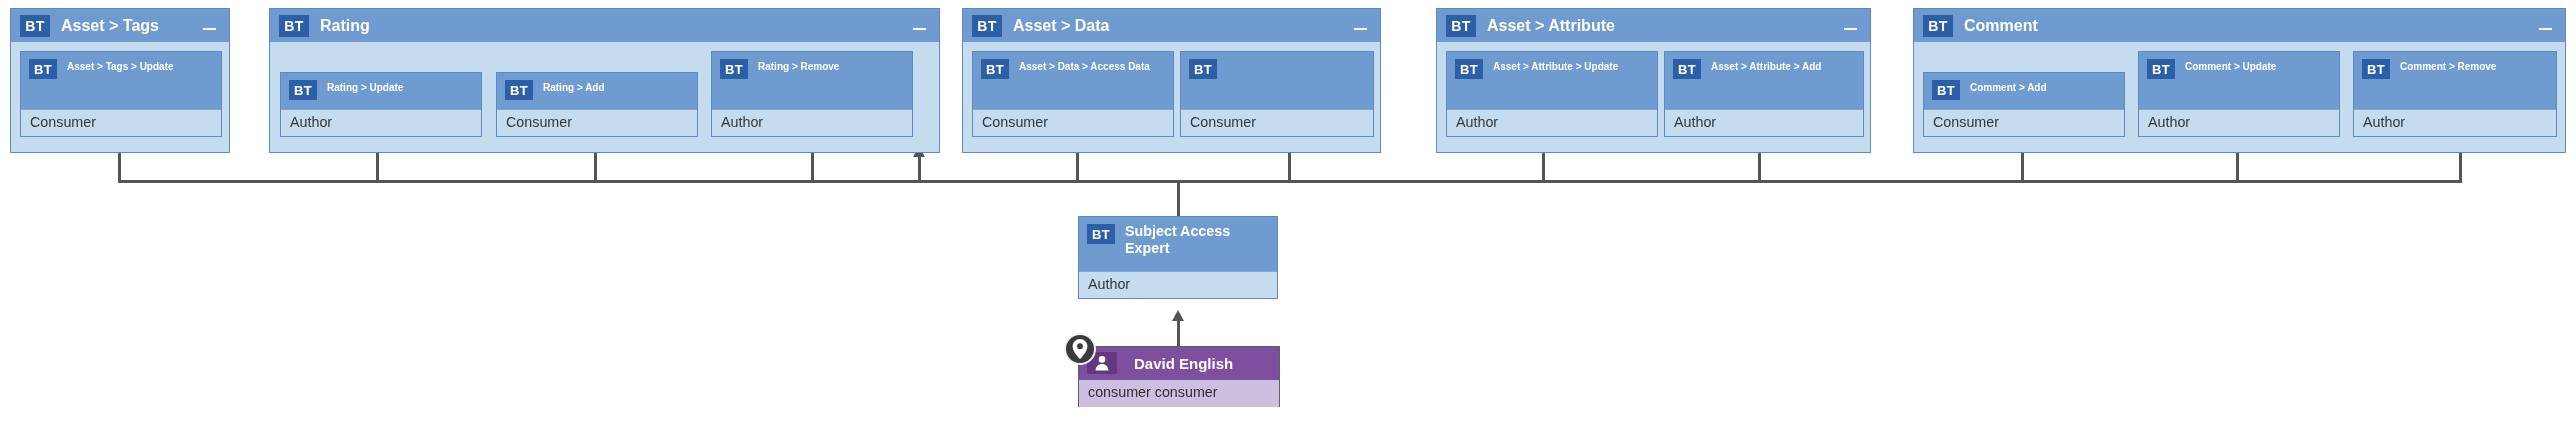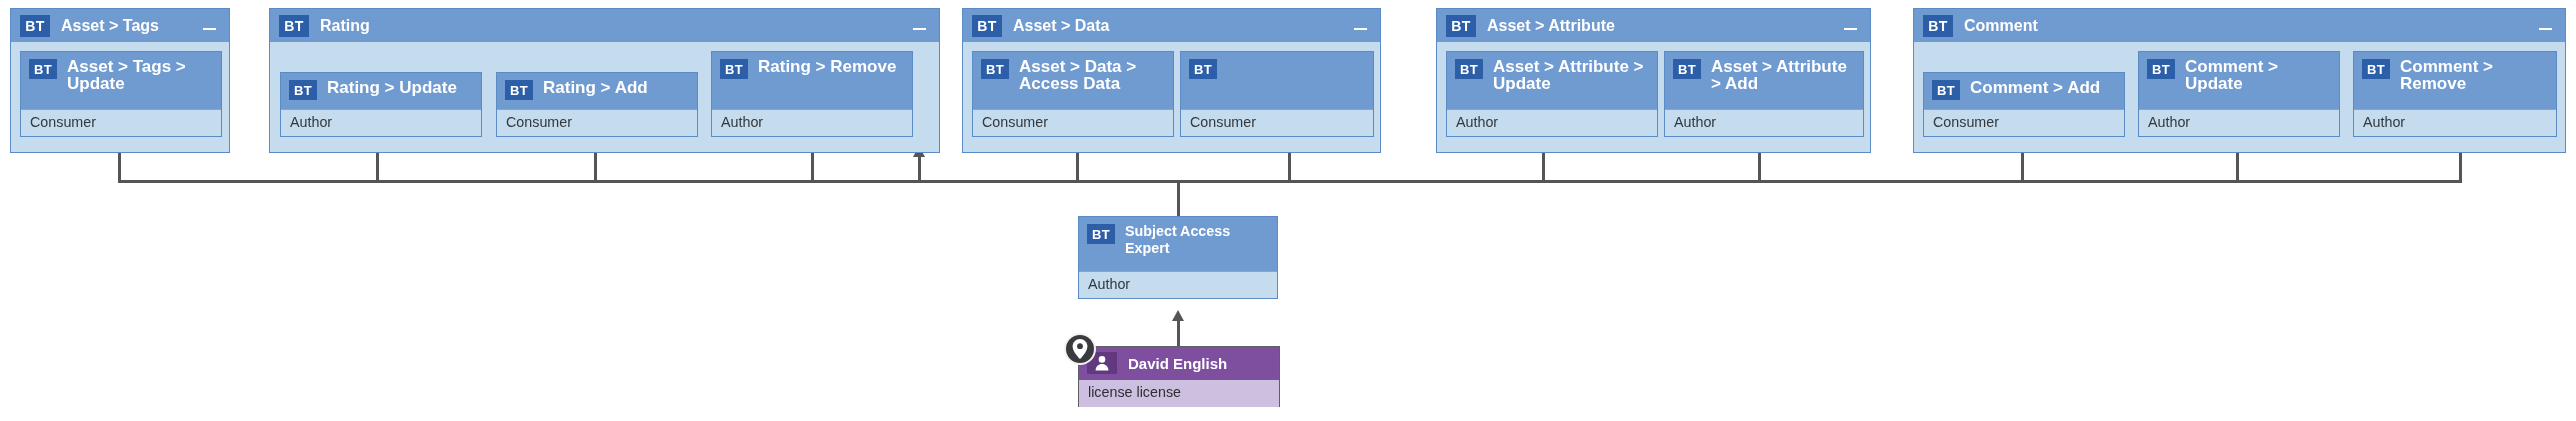--- a/index.html
+++ b/index.html
@@ -88,21 +88,21 @@
     flex: 1 1 auto;
   }
   .card-header .badge-bt {
     width: 28px; height: 20px;
     font-size: 13px;
     margin-top: 1px;
   }
   .card-title {
     margin-left: 10px;
     color: #ffffff;
-    font-size: 17px;
+    font-size: 10px;
     font-weight: bold;
     line-height: 17px;
   }
   .card-footer {
     background: #c5dcee;
     border-top: 1px solid #7fa9d4;
     color: #33383d;
     font-size: 14.3px;
     padding: 4px 9px 5px 9px;
     line-height: 17px;
@@ -149,20 +149,21 @@
     background: #cdbfdf;
     display: flex;
     flex-direction: column;
   }
   .user-header {
     background: #7d4f9e;
     display: flex;
     align-items: center;
     padding: 5px 8px 6px 8px;
     flex: none;
+    gap: 6px;
   }
   .badge-user {
     display: inline-flex;
     align-items: center;
     justify-content: center;
     width: 30px;
     height: 22px;
     background: #62397f;
     flex: none;
   }
@@ -406,17 +407,17 @@
     </div>
     <div class="user-header">
       <span class="badge-user">
         <svg width="16" height="16" viewBox="0 0 16 16" aria-hidden="true">
           <circle cx="8" cy="4.4" r="3.3" fill="#ffffff"></circle>
           <path d="M1.6 15.5C1.6 11.6 4.5 9 8 9C11.5 9 14.4 11.6 14.4 15.5Z" fill="#ffffff"></path>
         </svg>
       </span>
       <span class="user-title">David English</span>
     </div>
-    <div class="user-footer">license license</div>
+    <div class="user-footer">consumer consumer</div>
   </div>
 
 </div>
 
 
 </body></html>

